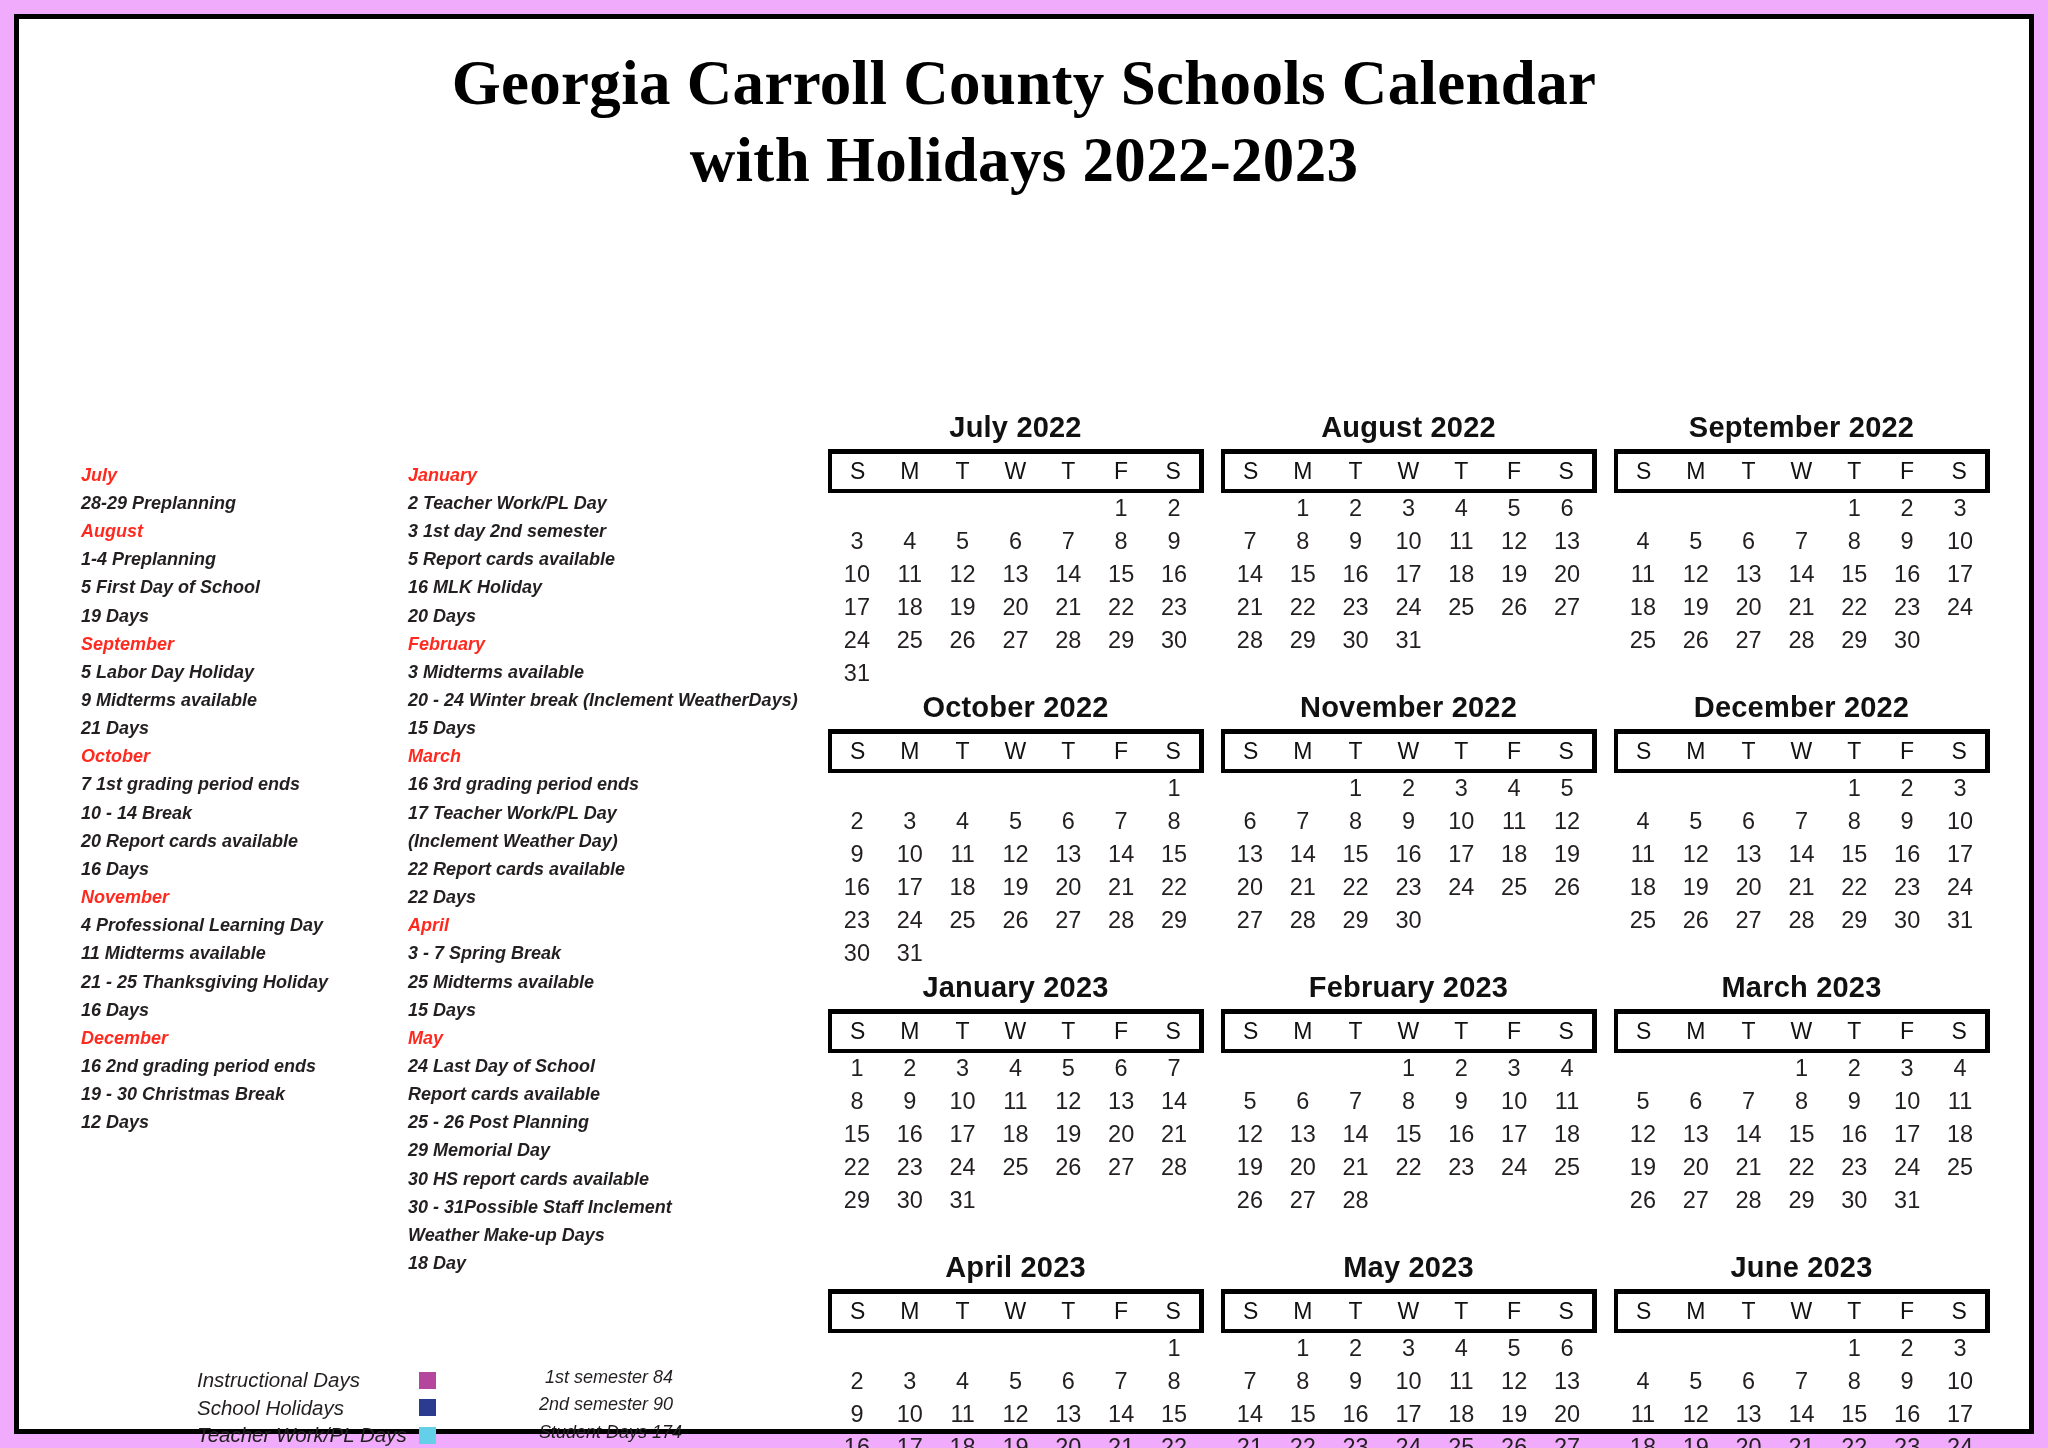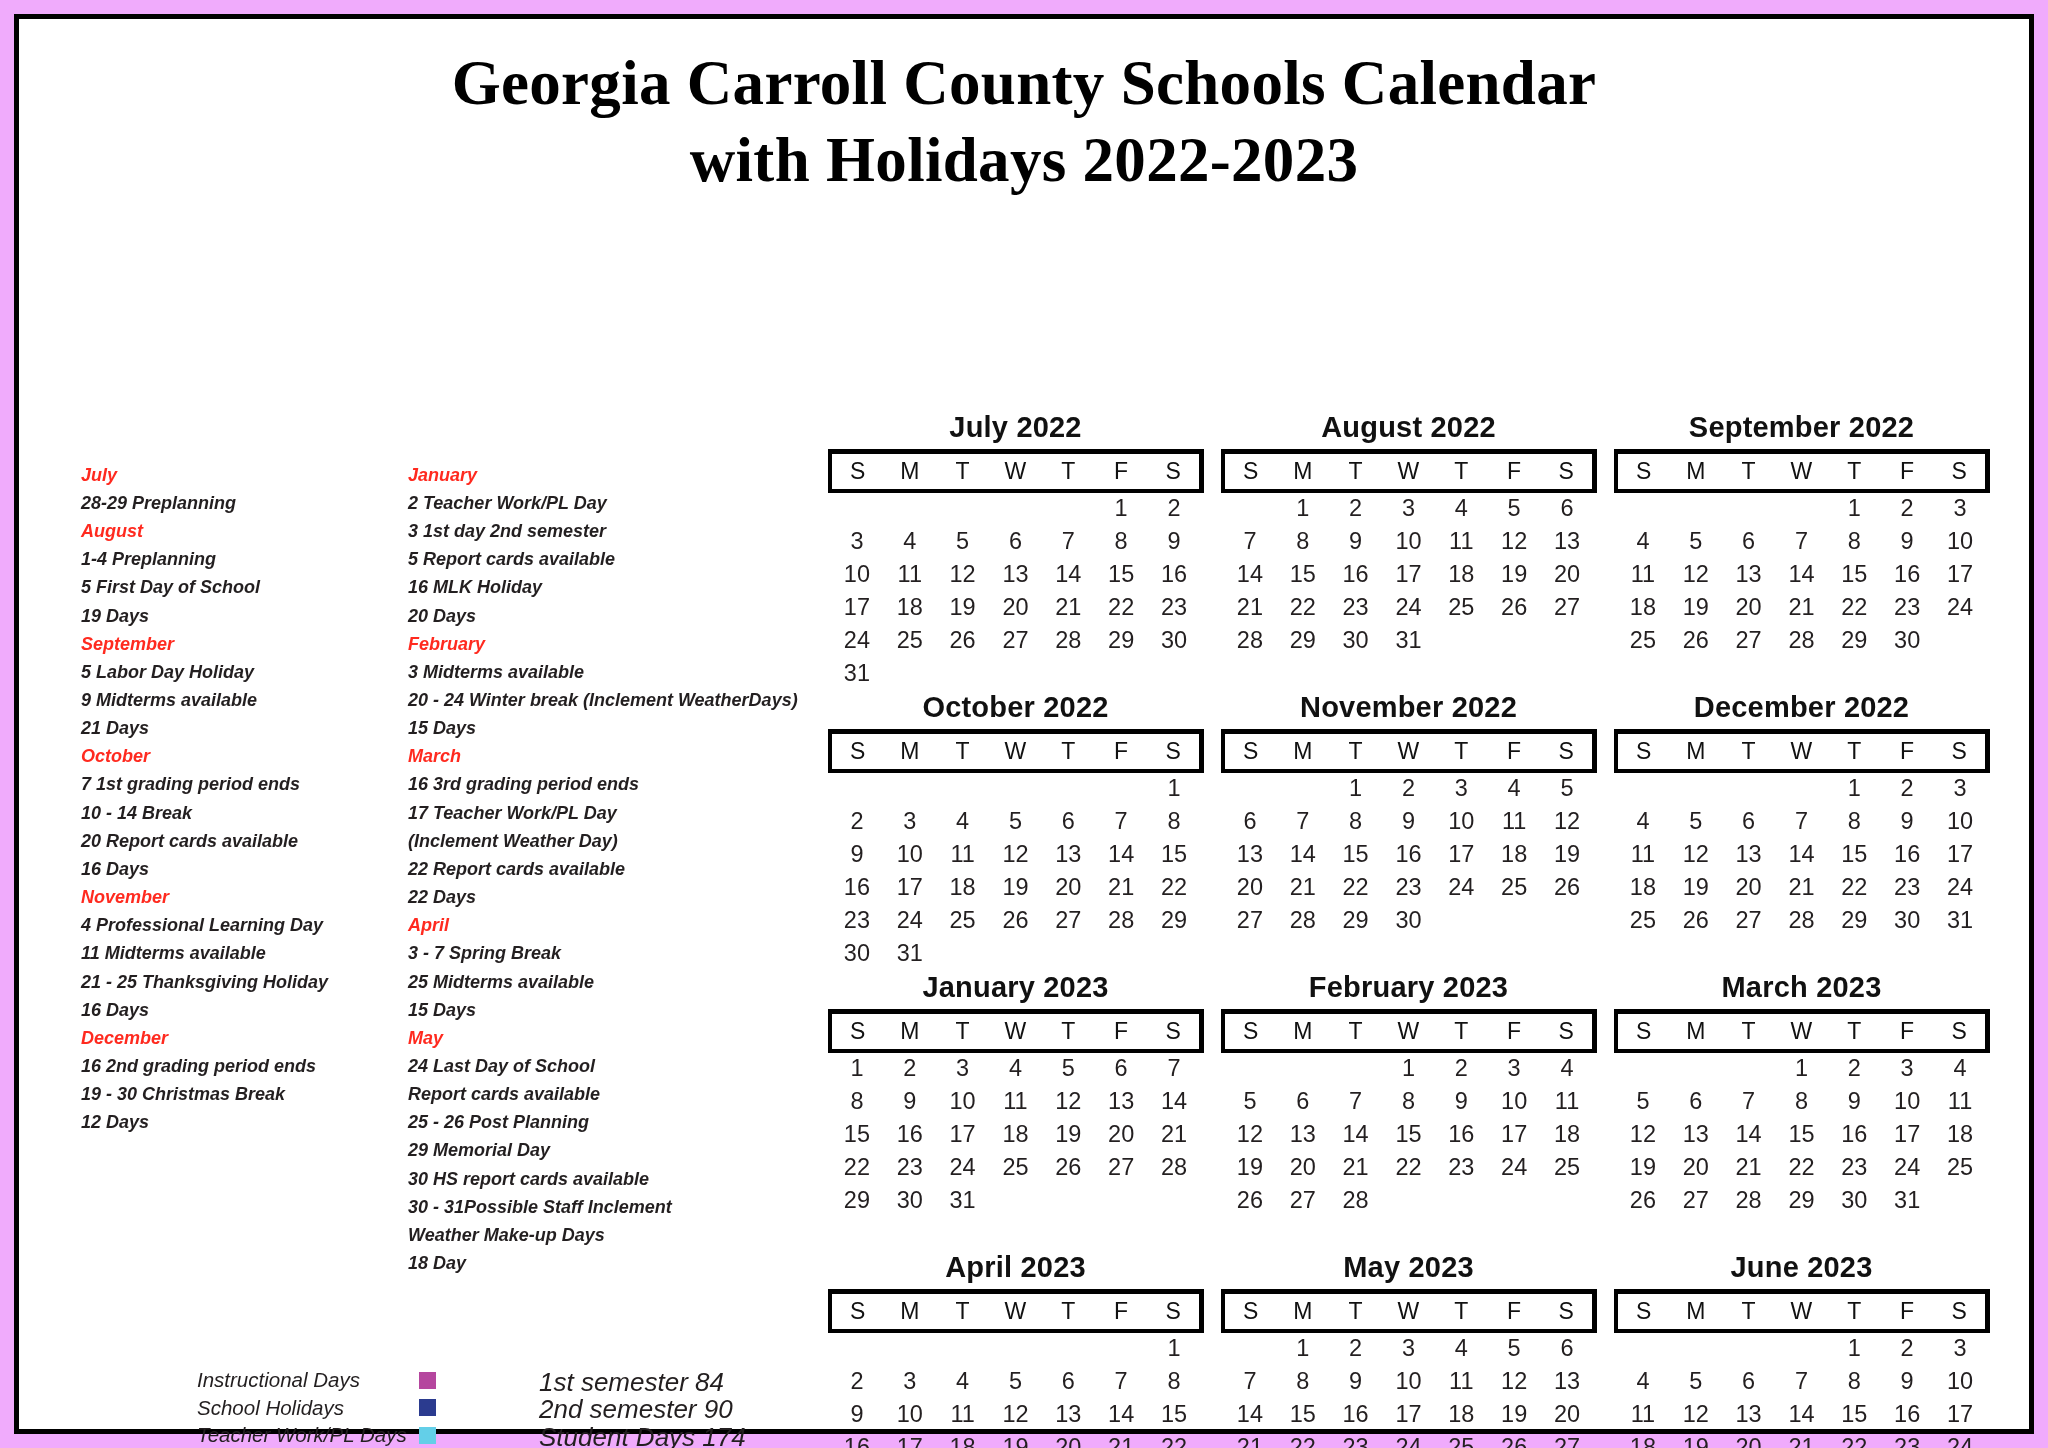--- a/index.html
+++ b/index.html
@@ -46,21 +46,21 @@
   td.c-holiday{color:#2b3b8f;}
   td.c-teacher{color:#63cfe8;}
   td.c-none{color:#231f20;}
   .m-spacer{height:34px;}
 
   
   .legend{position:absolute;left:178px;top:1168px;font-style:italic;font-size:20.5px;color:#231f20;}
   .legend-row{display:flex;align-items:center;height:27.5px;}
   .legend-label{width:222px;white-space:nowrap;}
   .swatch{width:17px;height:17px;display:inline-block;}
-  .semester{position:absolute;left:520px;top:1168px;font-style:italic;font-size:26px;color:#231f20;text-align:right;width:134px;}
+  .semester{position:absolute;left:520px;top:1168px;font-style:italic;font-size:18px;color:#231f20;text-align:right;width:134px;}
   .semester div{height:27.5px;white-space:nowrap;}
 </style>
 </head>
 <body>
 
 <div class="page">
   <div class="frame">
 
     <div class="title">
       <span>Georgia Carroll County Schools Calendar</span>

